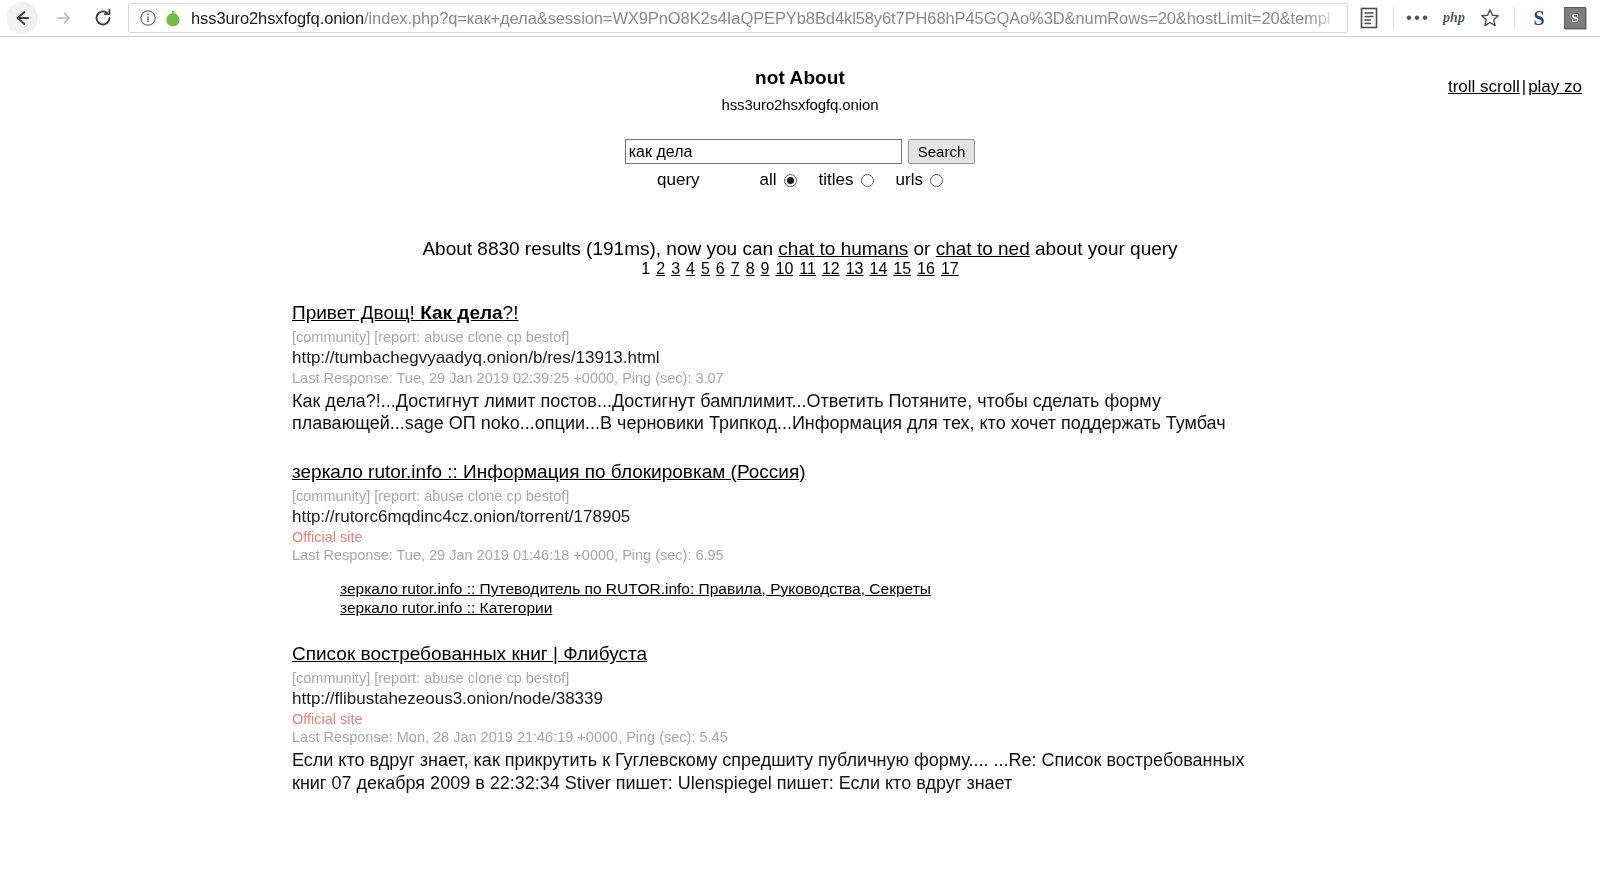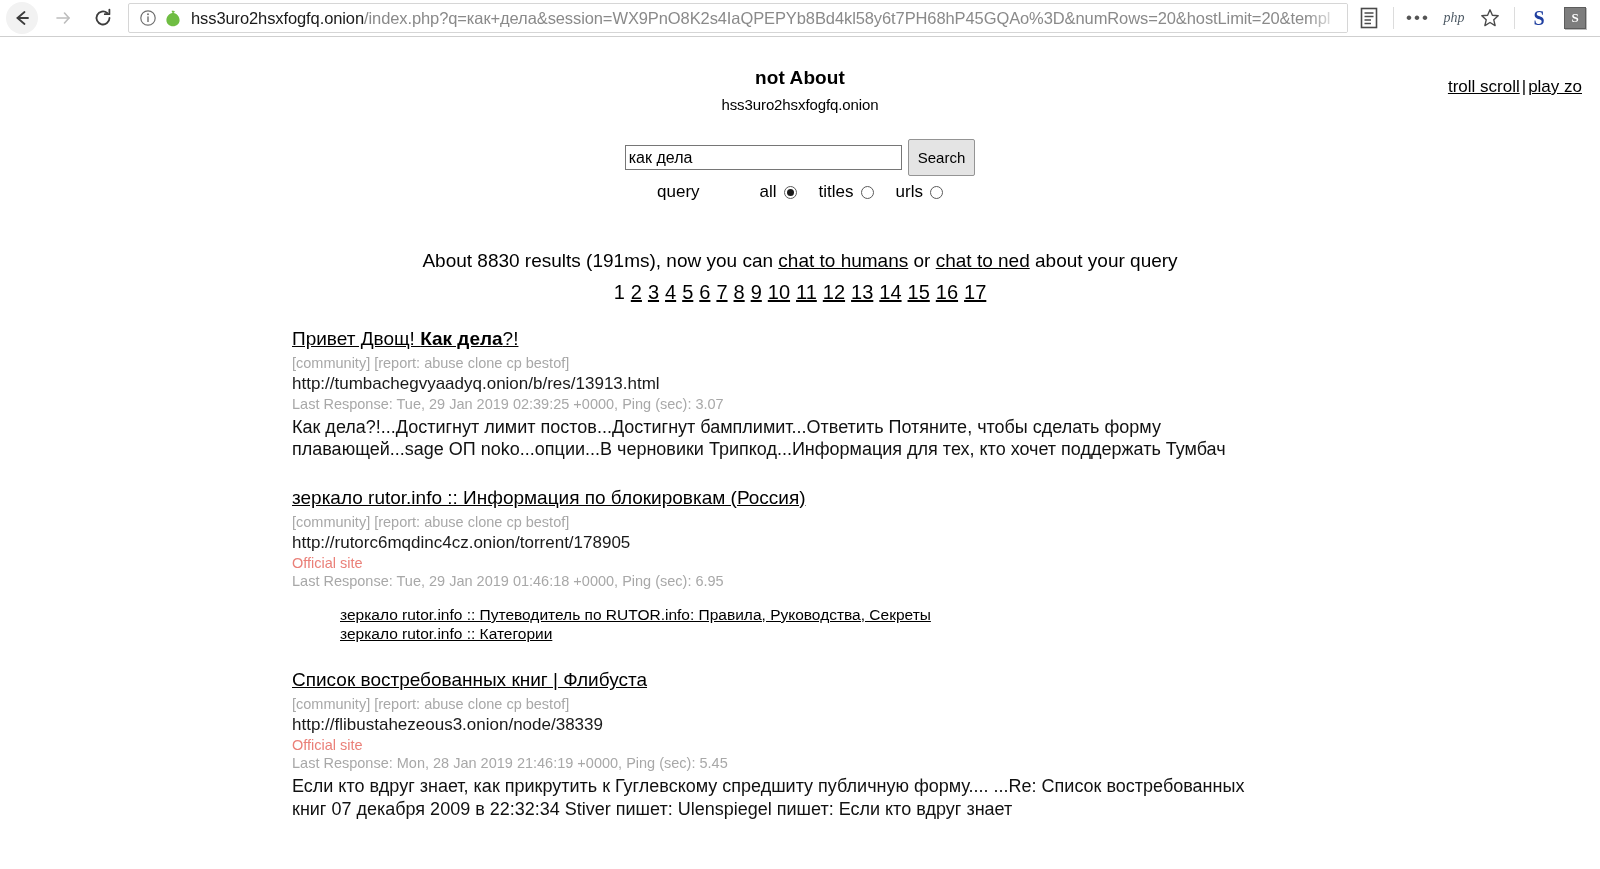--- a/index.html
+++ b/index.html
@@ -105,21 +105,21 @@
     color: #4a4a4a;
   }
   .tb-sep {
     width: 1px;
     height: 22px;
     background: #dcdcdc;
     margin: 0 5px;
   }
   .tb-php {
     font-style: italic;
-    font-weight: normal;
+    font-weight: bold;
     font-size: 14px;
     color: #4f5b66;
     font-family: "Liberation Serif", serif;
   }
   .tb-s-blue {
     font-weight: bold;
     font-size: 20px;
     color: #1f3fa0;
     font-family: "Liberation Serif", serif;
   }
@@ -186,21 +186,21 @@
     padding: 1px 2px 1px 3px;
     border: 1px solid #767676;
     outline: none;
     font-family: "Liberation Sans", sans-serif;
     box-sizing: content-box;
     background: #fff;
     color: #000;
     caret-color: #000;
   }
   .search-btn {
-    height: 37px;
+    height: 25px;
     font-size: 15px;
     padding: 0 9px;
     border: 1px solid #949494;
     background: #e4e4e4;
     font-family: "Liberation Sans", sans-serif;
     color: #000;
     border-radius: 2px;
     cursor: pointer;
   }
 
@@ -240,23 +240,22 @@
   }
 
   .results-summary {
     margin-top: 48px;
     text-align: center;
     font-size: 19px;
   }
   .results-summary a { color: #000; text-decoration: underline; }
 
   .pagination {
-    margin-top: 9px;
     text-align: center;
-    font-size: 20px;
+    font-size: 16px;
   }
   .pagination a { color: #000; text-decoration: underline; margin: 0 3px;}
   .pagination span.current { color: #000; text-decoration: none; margin: 0 3px;}
 
   .results {
     margin-top: 24px;
     padding-left: 292px;
   }
   .result { margin-bottom: 26px; }
   .result-title {

